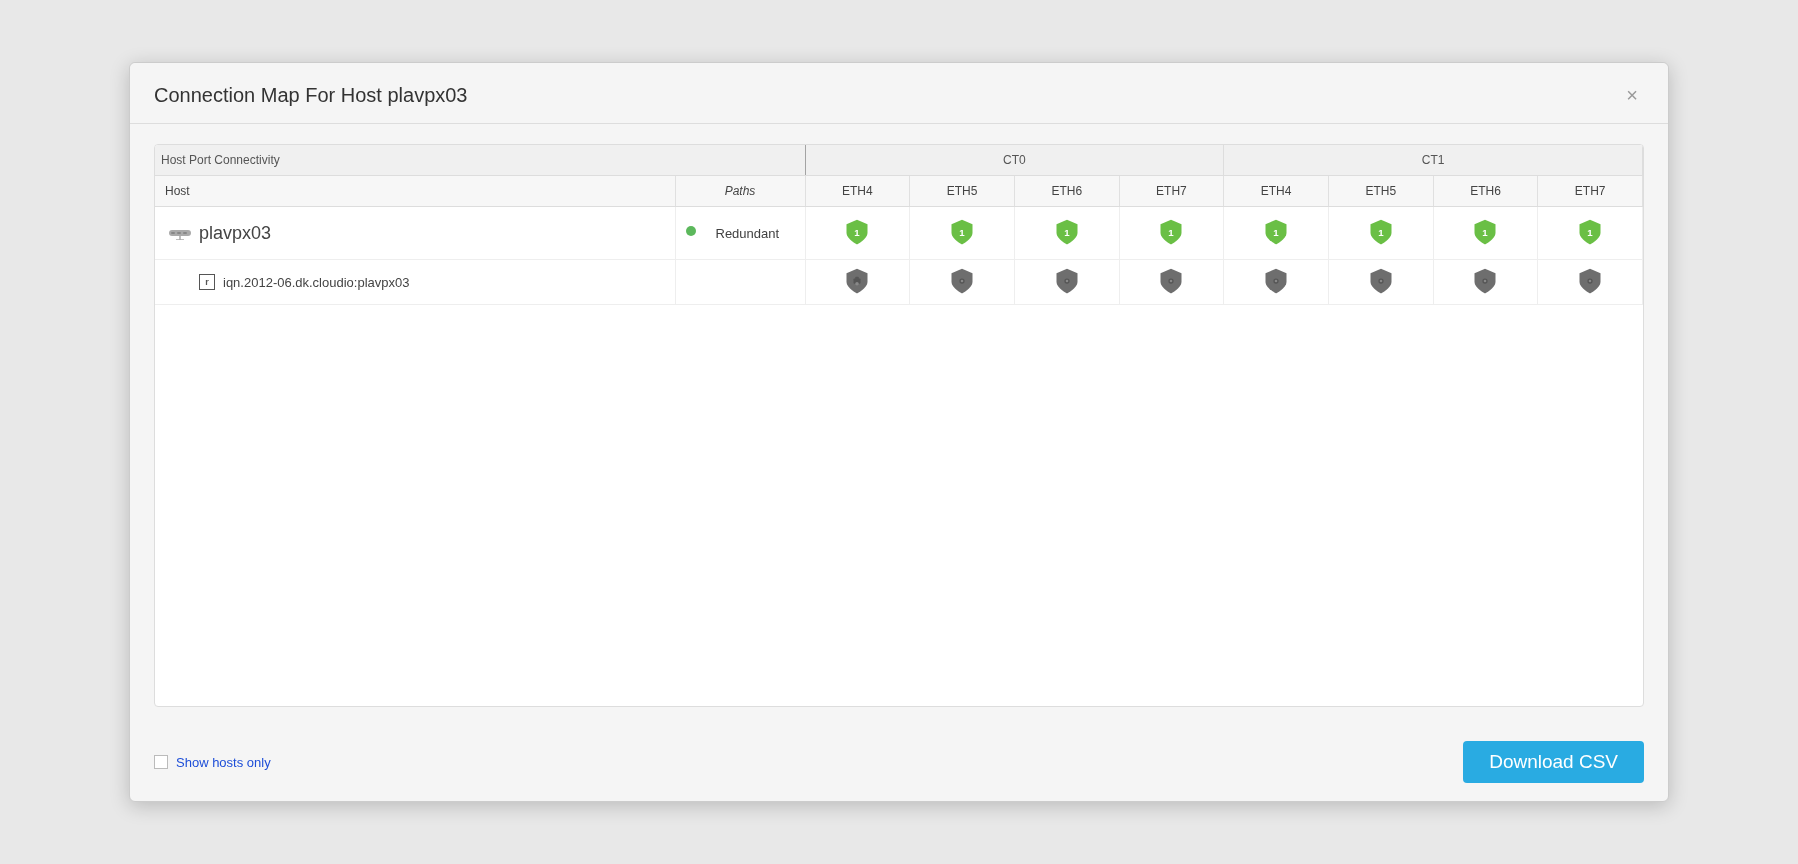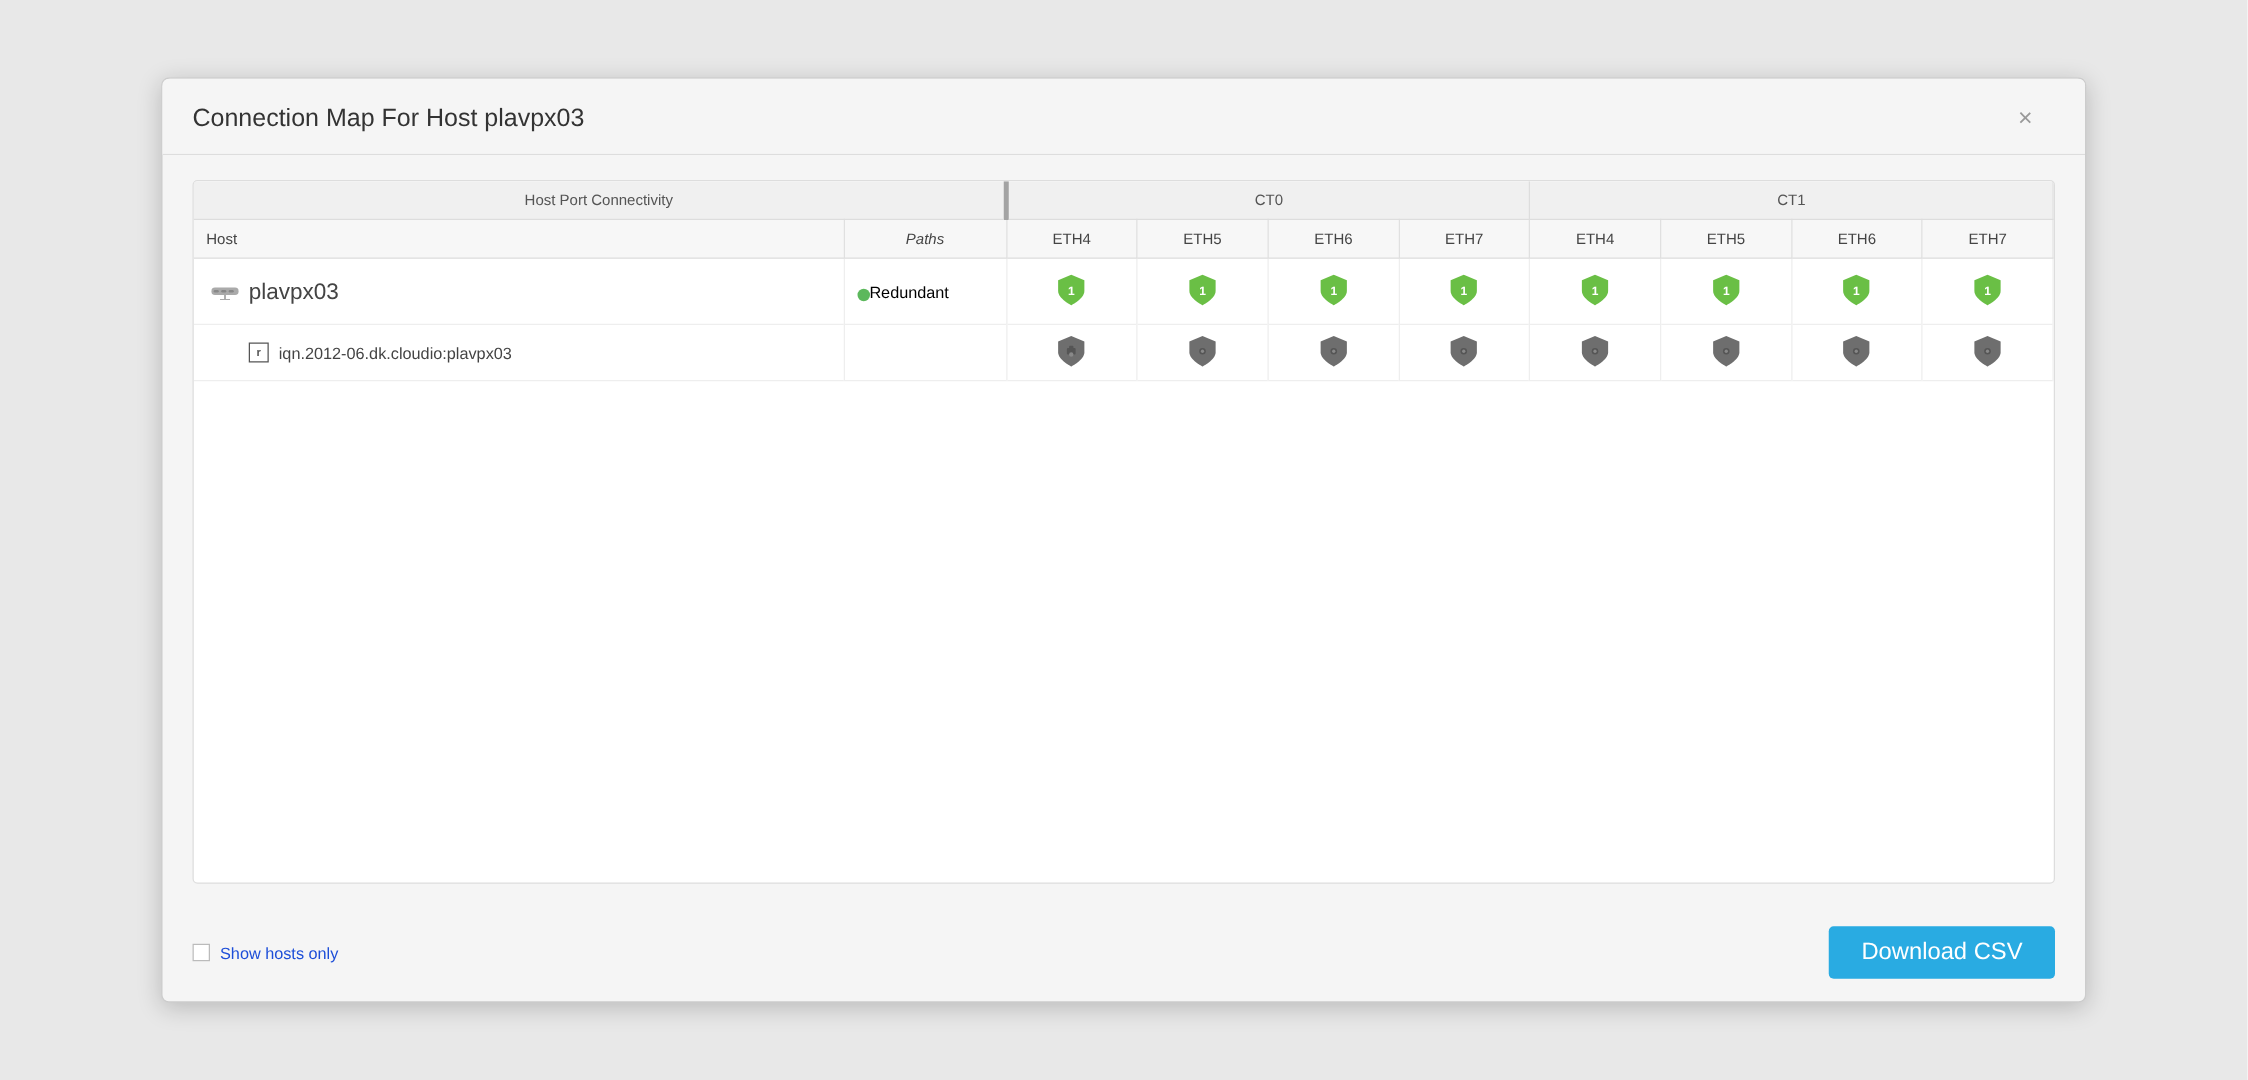--- a/index.html
+++ b/index.html
@@ -18,21 +18,21 @@
       width: 1540px;
       min-height: 740px;
       display: flex;
       flex-direction: column;
       box-shadow: 0 4px 20px rgba(0,0,0,0.2);
     }
     .dialog-header {
       display: flex;
       justify-content: space-between;
       align-items: center;
-      padding: 18px 36px 14px 24px;
+      padding: 18px 24px 14px 24px;
       border-bottom: 1px solid #ddd;
       background: #f5f5f5;
       border-radius: 6px 6px 0 0;
     }
     .dialog-title {
       font-size: 20px;
       font-weight: 400;
       color: #333;
     }
     .close-btn {
@@ -66,22 +66,22 @@
       background: #f0f0f0;
       color: #555;
       font-weight: 400;
       font-size: 12px;
       text-align: center;
       padding: 8px 6px;
       border-bottom: 1px solid #ddd;
       border-right: 1px solid #ddd;
     }
     thead tr.group-header th.host-port-header {
-      text-align: center;
-      border-right: 4px solid #a3a3a3;
+      text-align: left;
+      border-right: 1px solid #a3a3a3;
     }
     thead tr.group-header th.ct-header {
       border-right: 1px solid #ddd;
       background: #f0f0f0;
     }
     thead tr.col-header th {
       background: #f7f7f7;
       color: #444;
       font-weight: 500;
       font-size: 12px;
@@ -152,23 +152,23 @@
       align-items: center;
       justify-content: center;
       font-size: 9px;
       font-weight: bold;
       color: #555;
       background: #fff;
       flex-shrink: 0;
     }
     .redundant-badge {
       display: flex;
-      align-items: flex-end;
-      gap: 0;
-      color: #000000;
+      align-items: flex-start;
+      gap: 20px;
+      color: #404040;
       font-size: 13px;
     }
     .dot-green {
       width: 10px;
       height: 10px;
       border-radius: 50%;
       background: #5cb85c;
       flex-shrink: 0;
     }
     

